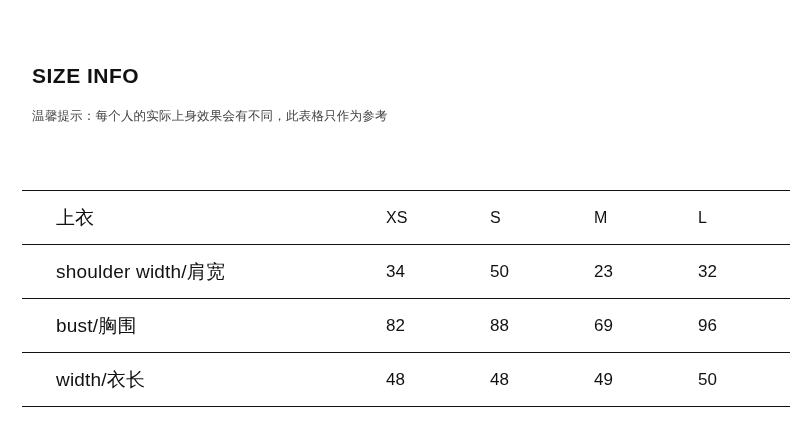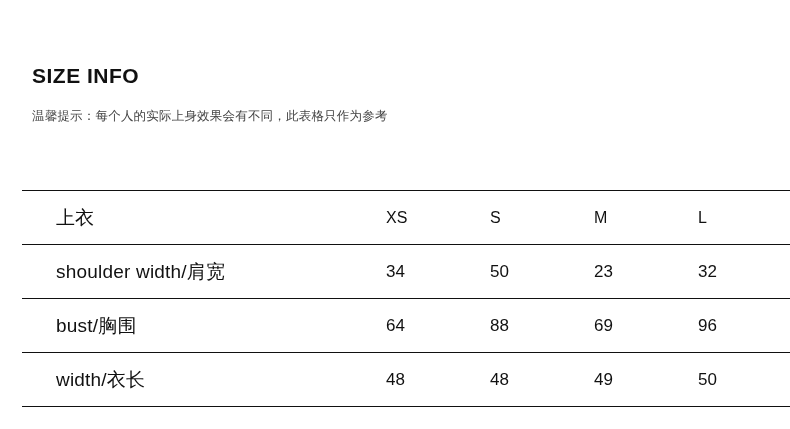--- a/index.html
+++ b/index.html
@@ -109,21 +109,21 @@
     <tbody>
       <tr>
         <td class="col-label row-label">shoulder width/肩宽</td>
         <td class="col-size row-value">34</td>
         <td class="col-size row-value">50</td>
         <td class="col-size row-value">23</td>
         <td class="col-size row-value">32</td>
       </tr>
       <tr>
         <td class="col-label row-label">bust/胸围</td>
-        <td class="col-size row-value">64</td>
+        <td class="col-size row-value">82</td>
         <td class="col-size row-value">88</td>
         <td class="col-size row-value">69</td>
         <td class="col-size row-value">96</td>
       </tr>
       <tr>
         <td class="col-label row-label">width/衣长</td>
         <td class="col-size row-value">48</td>
         <td class="col-size row-value">48</td>
         <td class="col-size row-value">49</td>
         <td class="col-size row-value">50</td>

